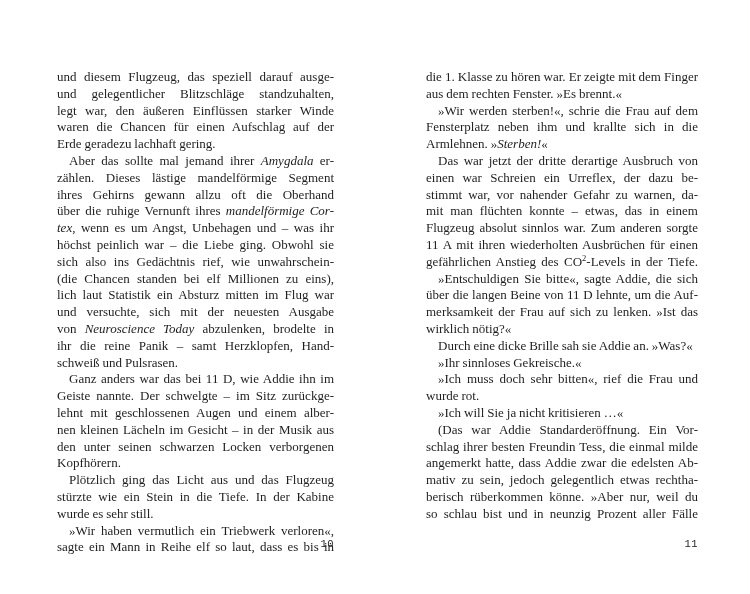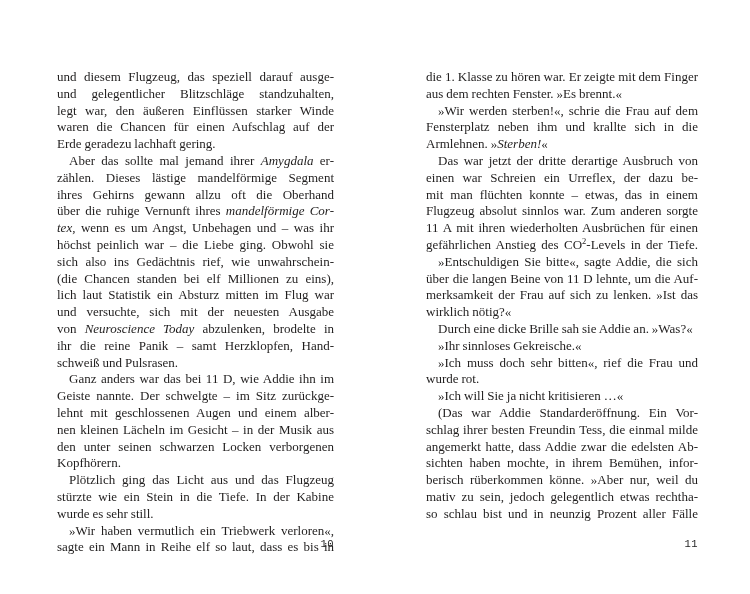--- a/index.html
+++ b/index.html
@@ -92,39 +92,39 @@
 
   <div class="page-col right">
     <div class="text-block text">
         <div class="line j"><span>die 1. Klasse zu hören war. Er zeigte mit dem Finger</span></div>
         <div class="line"><span>aus dem rechten Fenster. »Es brennt.«</span></div>
         <div class="line j ind"><span>»Wir werden sterben!«, schrie die Frau auf dem</span></div>
         <div class="line j"><span>Fensterplatz neben ihm und krallte sich in die</span></div>
         <div class="line"><span>Armlehnen. »</span><span class="it">Sterben!</span><span>«</span></div>
         <div class="line j ind"><span>Das war jetzt der dritte derartige Ausbruch von</span></div>
         <div class="line j"><span>einen war Schreien ein Urreflex, der dazu be-</span></div>
+        <div class="line j"><span>stimmt war, vor nahender Gefahr zu warnen, da-</span></div>
         <div class="line j"><span>mit man flüchten konnte – etwas, das in einem</span></div>
         <div class="line j"><span>Flugzeug absolut sinnlos war. Zum anderen sorgte</span></div>
         <div class="line j"><span>11 A mit ihren wiederholten Ausbrüchen für einen</span></div>
         <div class="line j"><span>gefährlichen Anstieg des CO</span><span class="sup">2</span><span>-Levels in der Tiefe.</span></div>
         <div class="line j ind"><span>»Entschuldigen Sie bitte«, sagte Addie, die sich</span></div>
         <div class="line j"><span>über die langen Beine von 11 D lehnte, um die Auf-</span></div>
         <div class="line j"><span>merksamkeit der Frau auf sich zu lenken. »Ist das</span></div>
         <div class="line"><span>wirklich nötig?«</span></div>
         <div class="line ind"><span>Durch eine dicke Brille sah sie Addie an. »Was?«</span></div>
         <div class="line ind"><span>»Ihr sinnloses Gekreische.«</span></div>
         <div class="line j ind"><span>»Ich muss doch sehr bitten«, rief die Frau und</span></div>
         <div class="line"><span>wurde rot.</span></div>
         <div class="line ind"><span>»Ich will Sie ja nicht kritisieren …«</span></div>
         <div class="line j ind"><span>(Das war Addie Standarderöffnung. Ein Vor-</span></div>
         <div class="line j"><span>schlag ihrer besten Freundin Tess, die einmal milde</span></div>
         <div class="line j"><span>angemerkt hatte, dass Addie zwar die edelsten Ab-</span></div>
-        <div class="line j"><span>sichten haben mochte, in ihrem Bemühen, infor-</span></div>
+        <div class="line j"><span>mativ zu sein, jedoch gelegentlich etwas rechtha-</span></div>
         <div class="line j"><span>berisch rüberkommen könne. »Aber nur, weil du</span></div>
-        <div class="line j"><span>mativ zu sein, jedoch gelegentlich etwas rechtha-</span></div>
         <div class="line j"><span>so schlau bist und in neunzig Prozent aller Fälle</span></div>
       </div>
   </div>
 
   <div class="pagenum left">10</div>
 
   <div class="pagenum right">11</div>
 
 </div>
 

